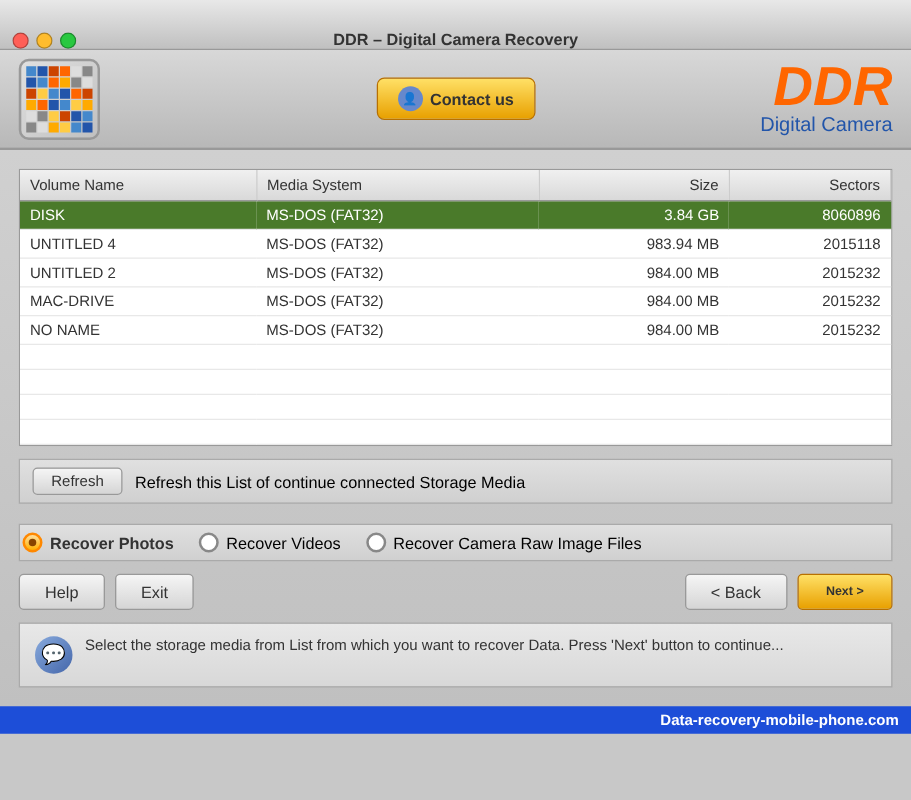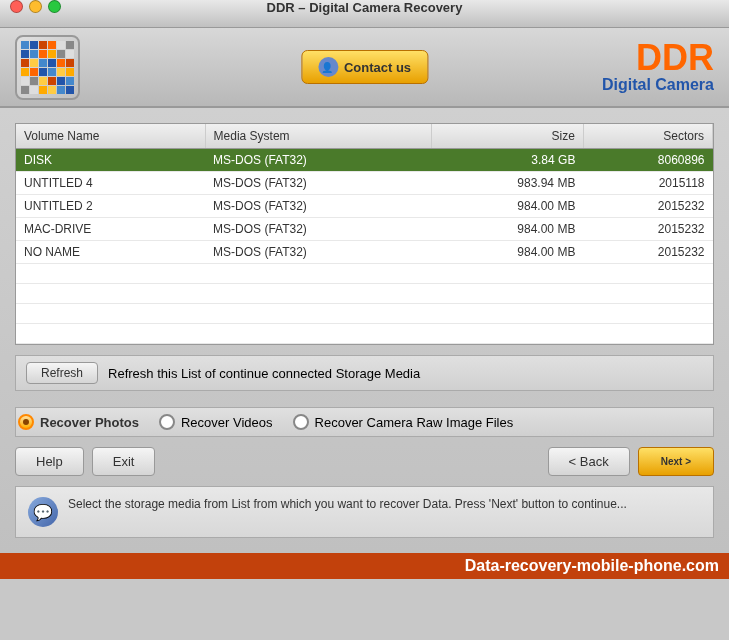--- a/index.html
+++ b/index.html
@@ -8,23 +8,23 @@
       height: 640px;
       font-family: Arial, Helvetica, sans-serif;
       font-size: 13px;
       background: #c8c8c8;
       overflow: hidden;
     }
 
     
     .title-bar {
       background: linear-gradient(to bottom, #e8e8e8, #c0c0c0);
-      height: 28px;
-      display: flex;
-      align-items: flex-start;
+      height: 40px;
+      display: flex;
+      align-items: flex-end;
       justify-content: center;
       border-bottom: 1px solid #999;
       position: relative;
     }
     .title-bar-buttons {
       position: absolute;
       left: 10px;
       display: flex;
       gap: 6px;
     }
@@ -99,28 +99,29 @@
       color: white;
       font-size: 10px;
     }
 
     .ddr-logo {
       position: absolute;
       right: 15px;
       text-align: right;
     }
     .ddr-text {
-      font-size: 36px;
+      font-size: 44px;
       font-weight: bold;
       color: #ff6600;
       line-height: 1;
+      font-style: italic;
     }
     .ddr-sub {
       font-size: 16px;
-      font-weight: bold;
+      font-weight: normal;
       color: #2255aa;
     }
 
     
     .main-content {
       background: linear-gradient(to bottom, #d0d0d0, #c0c0c0);
       padding: 15px;
       flex: 1;
     }
 
@@ -272,25 +273,25 @@
       display: flex;
       align-items: center;
       justify-content: center;
       color: white;
       font-size: 16px;
       flex-shrink: 0;
     }
 
     
     .footer {
-      background: #c2410c;
+      background: #1d4ed8;
       padding: 4px 10px;
       text-align: right;
       color: white;
-      font-size: 16px;
+      font-size: 12px;
       font-weight: bold;
     }
 
     
     .c1 { background: #cc4400; }
     .c2 { background: #ff6600; }
     .c3 { background: #ffaa00; }
     .c4 { background: #4488cc; }
     .c5 { background: #2255aa; }
     .c6 { background: #888888; }

